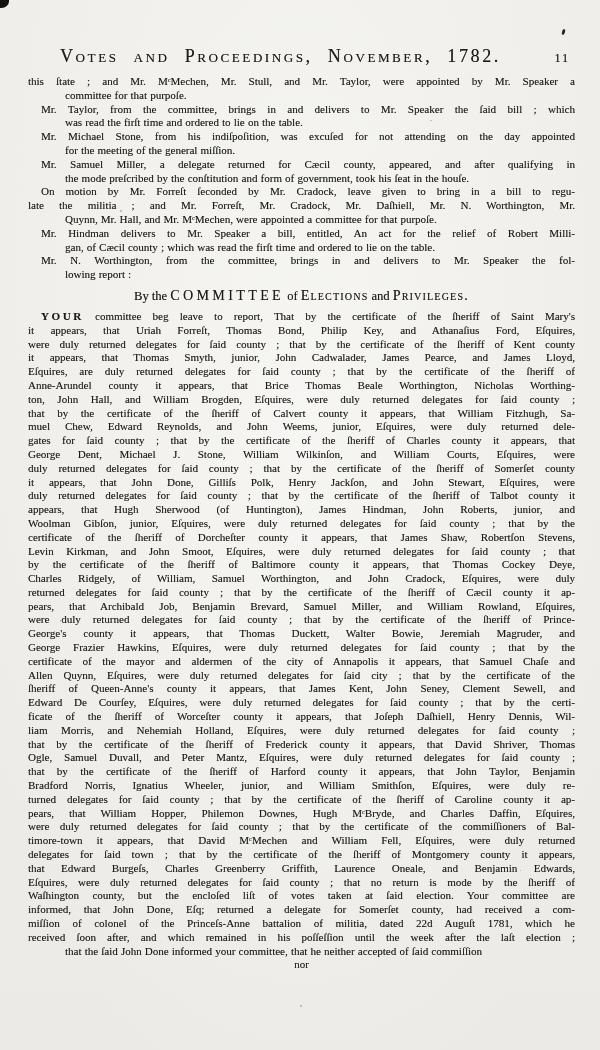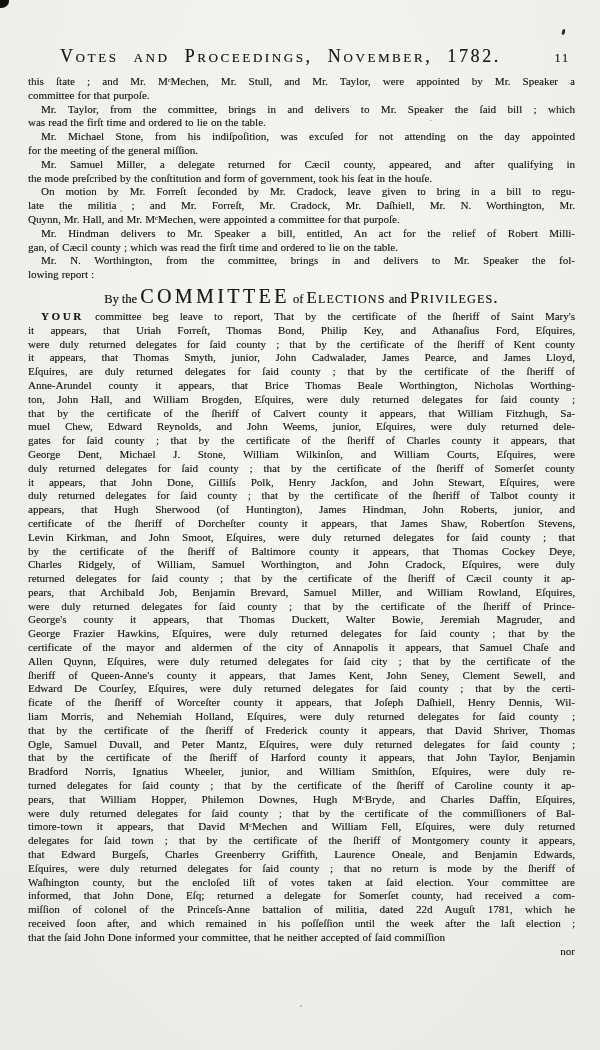--- a/index.html
+++ b/index.html
@@ -48,38 +48,38 @@
   .doc-body{
     margin:8px 25px 0 28px; 
     font-size:11px;
   }
   .line{
     line-height:13.8px;height:13.8px;overflow:hidden;
     text-align:justify;text-align-last:justify;
     text-shadow:0.2px 0.2px 0.25px rgba(0,0,0,0.4);
     word-spacing:0.4px;
   }
-  .line.last{text-align-last:left;}
+  .line.last{text-align-last:left;margin-left:37px;}
   .line.indent{text-indent:13px;}
   .lead-word{letter-spacing:2.6px;font-weight:bold;}
 
   .report-heading{
     text-align:center;
     margin:6px 0 6px 0;
     line-height:16px;height:16px;
     font-size:12.5px;
     text-shadow:0.2px 0.2px 0.3px rgba(0,0,0,0.45);
     white-space:nowrap;
   }
-  .h-committee{letter-spacing:3.4px;font-size:20px;}
-  .h-sc{font-variant:small-caps;letter-spacing:1.2px;font-size:17px;text-align:right;}
+  .h-committee{letter-spacing:3.4px;font-size:14px;}
+  .h-sc{font-variant:small-caps;letter-spacing:1.2px;font-size:14px;text-align:right;}
 
   .catchword-row{
     margin:0 25px 0 28px;
-    text-align:right;
+    text-align:center;
     font-size:11px;
     line-height:13.8px;height:13.8px;
     text-shadow:0.2px 0.2px 0.25px rgba(0,0,0,0.4);
   }
 </style>
 </head>
 <body>
 
 <div class="page">
   <div class="smudge-tl"></div>
@@ -132,20 +132,21 @@
         <div class="line">Anne-Arundel county it appears, that Brice Thomas Beale Worthington, Nicholas Worthing-</div>
         <div class="line">ton, John Hall, and William Brogden, Eſquires, were duly returned delegates for ſaid county ;</div>
         <div class="line">that by the certificate of the ſheriff of Calvert county it appears, that William Fitzhugh, Sa-</div>
         <div class="line">muel Chew, Edward Reynolds, and John Weems, junior, Eſquires, were duly returned dele-</div>
         <div class="line">gates for ſaid county ; that by the certificate of the ſheriff of Charles county it appears, that</div>
         <div class="line">George Dent, Michael J. Stone, William Wilkinſon, and William Courts, Eſquires, were</div>
         <div class="line">duly returned delegates for ſaid county ; that by the certificate of the ſheriff of Somerſet county</div>
         <div class="line">it appears, that John Done, Gilliſs Polk, Henry Jackſon, and John Stewart, Eſquires, were</div>
         <div class="line">duly returned delegates for ſaid county ; that by the certificate of the ſheriff of Talbot county it</div>
         <div class="line">appears, that Hugh Sherwood (of Huntington), James Hindman, John Roberts, junior, and</div>
+        <div class="line">Woolman Gibſon, junior, Eſquires, were duly returned delegates for ſaid county ; that by the</div>
         <div class="line">certificate of the ſheriff of Dorcheſter county it appears, that James Shaw, Robertſon Stevens,</div>
         <div class="line">Levin Kirkman, and John Smoot, Eſquires, were duly returned delegates for ſaid county ; that</div>
         <div class="line">by the certificate of the ſheriff of Baltimore county it appears, that Thomas Cockey Deye,</div>
         <div class="line">Charles Ridgely, of William, Samuel Worthington, and John Cradock, Eſquires, were duly</div>
         <div class="line">returned delegates for ſaid county ; that by the certificate of the ſheriff of Cæcil county it ap-</div>
         <div class="line">pears, that Archibald Job, Benjamin Brevard, Samuel Miller, and William Rowland, Eſquires,</div>
         <div class="line">were duly returned delegates for ſaid county ; that by the certificate of the ſheriff of Prince-</div>
         <div class="line">George's county it appears, that Thomas Duckett, Walter Bowie, Jeremiah Magruder, and</div>
         <div class="line">George Frazier Hawkins, Eſquires, were duly returned delegates for ſaid county ; that by the</div>
         <div class="line">certificate of the mayor and aldermen of the city of Annapolis it appears, that Samuel Chaſe and</div>

